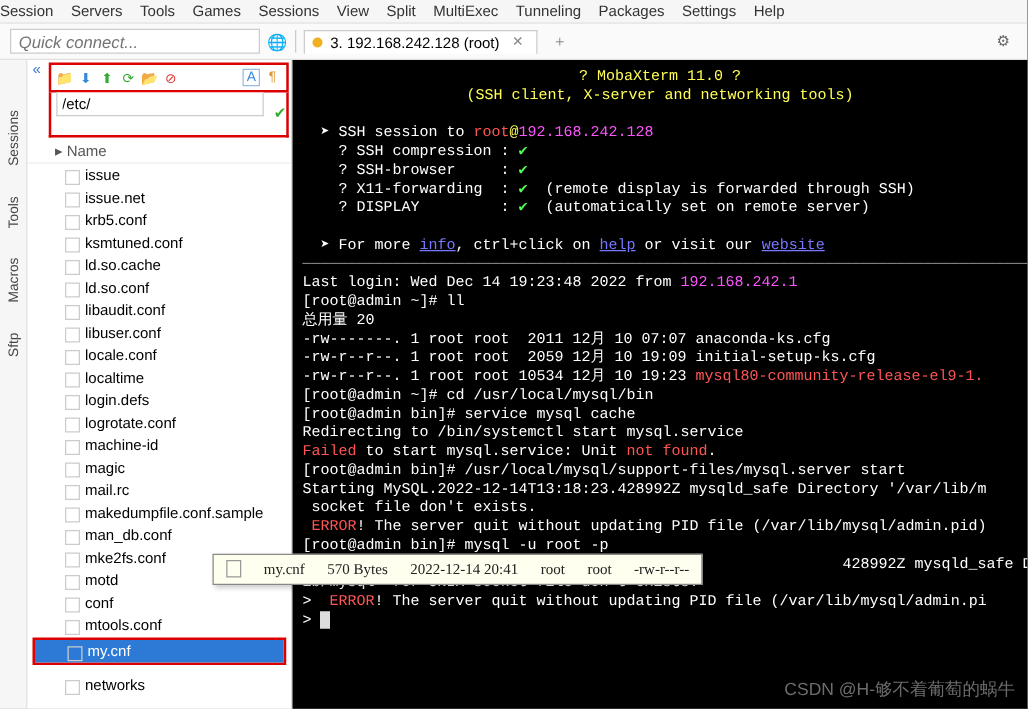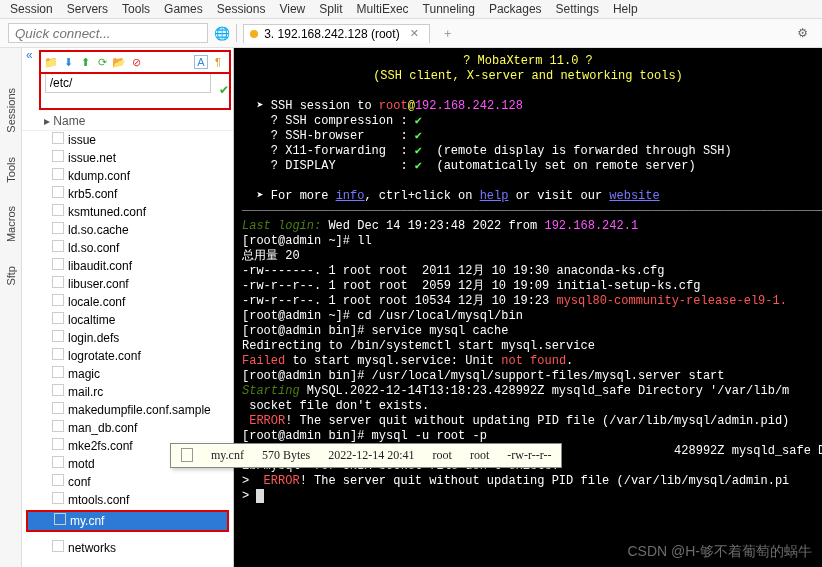--- a/index.html
+++ b/index.html
@@ -1,46 +1,46 @@
 <!DOCTYPE html>
 <html><head>
 <meta charset="utf-8">
 <style>
 * { box-sizing: border-box; margin: 0; padding: 0; }
 body { font-family: "Segoe UI", Tahoma, sans-serif; font-size: 12px; background: #f0f0f0; width: 822px; height: 567px; overflow: hidden; position: relative; }
-.menubar { display: flex; gap: 14px; padding: 2px 10px; background: #f6f6f6; border-bottom: 1px solid #ddd; font-size: 12px; color: #333; }
+.menubar { display: flex; gap: 14px; padding: 2px 0; background: #f6f6f6; border-bottom: 1px solid #ddd; font-size: 12px; color: #333; }
 .menubar span { cursor: default; }
 .conn-row { display: flex; align-items: center; padding: 4px 8px; gap: 6px; background: #fafafa; border-bottom: 1px solid #e0e0e0; }
 .quick-input { flex: 0 0 200px; padding: 3px 6px; border: 1px solid #ccc; font-style: italic; color: #888; height: 20px; }
 .globe-icon { color: #2b7; font-size: 13px; }
 .divider { width: 1px; height: 18px; background: #ccc; }
 .tab { display: flex; align-items: center; gap: 6px; padding: 2px 10px 2px 6px; background: #fff; border: 1px solid #ccc; border-bottom: none; font-size: 12px; }
 .tab .dot { width: 8px; height: 8px; border-radius: 50%; background: #f0b020; }
 .tab .x { color: #888; font-size: 11px; margin-left: 4px; }
 .plus-tab { color: #888; padding: 0 6px; }
 .gear { margin-left: auto; margin-right: 6px; color: #666; }
 .main { display: flex; height: calc(567px - 46px); }
 .sidebar-tabs { width: 22px; background: #f6f6f6; border-right: 1px solid #ddd; display: flex; flex-direction: column; align-items: center; padding-top: 40px; gap: 24px; }
 .sidebar-tabs span { writing-mode: vertical-rl; transform: rotate(180deg); font-size: 11px; color: #444; cursor: default; }
 .sftp-panel { width: 212px; background: #fff; border-right: 1px solid #ccc; display: flex; flex-direction: column; position: relative; }
 .toolbar { display: flex; align-items: center; gap: 3px; padding: 3px 4px; border: 2px solid #d00; margin: 2px; }
 .tb-ic { width: 14px; height: 14px; display: inline-flex; align-items: center; justify-content: center; font-size: 11px; }
 .path-input { margin: 0 4px 4px 4px; padding: 2px 4px; border: 1px solid #ccc; border-top: none; font-size: 12px; }
 .red-box-path { border: 2px solid #d00; border-top: none; margin: -2px 2px 2px 2px; padding-bottom: 2px; }
 .tree { flex: 1; overflow-y: auto; font-size: 12px; }
 .tree-header { padding: 2px 22px; color: #555; border-bottom: 1px solid #eee; }
-.tree-item { display: flex; align-items: flex-start; gap: 4px; padding: 1px 6px 1px 30px; line-height: 16px; cursor: default; }
+.tree-item { display: flex; align-items: flex-end; gap: 4px; padding: 1px 6px 1px 30px; line-height: 16px; cursor: default; }
 .tree-item .fic { width: 12px; height: 12px; font-size: 10px; color: #999; border: 1px solid #ccc; display: inline-flex; align-items: center; justify-content: center; }
 .tree-item.sel { background: #2d7ad6; color: #fff; }
 .red-box-sel { border: 2px solid #d00; margin: 1px 4px; padding: 0; }
 .red-box-sel .tree-item { padding-left: 26px; }
 .terminal { flex: 1; background: #000; color: #ddd; font-family: "Consolas","Courier New",monospace; font-size: 12px; line-height: 15px; padding: 6px 8px; overflow: hidden; white-space: pre; position: relative; }
 .t-green { color: #5f5; }
 .t-yellow { color: #ff5; }
-.t-cyan { color: #4d7c0f; font-style: italic; }
+.t-cyan { color: #ffffff; }
 .t-red { color: #f55; }
 .t-magenta { color: #f5f; }
 .t-blue { color: #77f; text-decoration: underline; }
 .t-white { color: #fff; }
 .tooltip { position: absolute; left: 170px; top: 443px; background: #fffff0; border: 1px solid #888; padding: 4px 10px; font-size: 12px; font-family: "Segoe UI"; color: #222; display: flex; gap: 18px; box-shadow: 2px 2px 4px rgba(0,0,0,0.2); z-index: 10; }
 .tooltip .fic2 { width: 12px; height: 14px; border: 1px solid #999; display: inline-block; }
 .watermark { position: absolute; right: 10px; bottom: 6px; color: rgba(120,120,120,0.9); font-size: 14px; }
 .ok-icon { color: #3a3; font-size: 12px; margin-left: 4px; }
 .arrows { color: #3a7bd5; font-size: 12px; padding: 0 4px; cursor: default; }
 </style>
@@ -111,24 +111,20 @@
         <div class="tree-item">
           <span class="fic"></span>
           <span>issue</span>
         </div>
         <div class="tree-item">
           <span class="fic"></span>
           <span>issue.net</span>
         </div>
         <div class="tree-item">
           <span class="fic"></span>
-          <span>kdump.conf</span>
-        </div>
-        <div class="tree-item">
-          <span class="fic"></span>
           <span>krb5.conf</span>
         </div>
         <div class="tree-item">
           <span class="fic"></span>
           <span>ksmtuned.conf</span>
         </div>
         <div class="tree-item">
           <span class="fic"></span>
           <span>ld.so.cache</span>
         </div>
@@ -152,20 +148,24 @@
           <span class="fic"></span>
           <span>localtime</span>
         </div>
         <div class="tree-item">
           <span class="fic"></span>
           <span>login.defs</span>
         </div>
         <div class="tree-item">
           <span class="fic"></span>
           <span>logrotate.conf</span>
+        </div>
+        <div class="tree-item">
+          <span class="fic"></span>
+          <span>machine-id</span>
         </div>
         <div class="tree-item">
           <span class="fic"></span>
           <span>magic</span>
         </div>
         <div class="tree-item">
           <span class="fic"></span>
           <span>mail.rc</span>
         </div>
         <div class="tree-item">
@@ -210,21 +210,21 @@
 <span class="t-white">    ? SSH compression : </span><span class="t-green">✔</span><span class="t-white"></span>
 <span class="t-white">    ? SSH-browser     : </span><span class="t-green">✔</span><span class="t-white"></span>
 <span class="t-white">    ? X11-forwarding  : </span><span class="t-green">✔</span><span class="t-white">  (remote display is forwarded through SSH)</span>
 <span class="t-white">    ? DISPLAY         : </span><span class="t-green">✔</span><span class="t-white">  (automatically set on remote server)</span>
 
 <span class="t-white">  ➤ For more </span><span class="t-blue">info</span><span class="t-white">, ctrl+click on </span><span class="t-blue">help</span><span class="t-white"> or visit our </span><span class="t-blue">website</span>
 <span style="color:#888">──────────────────────────────────────────────────────────────────────────────────</span>
 <span class="t-cyan">Last login:</span><span class="t-white"> Wed Dec 14 19:23:48 2022 from </span><span class="t-magenta">192.168.242.1</span>
 <span class="t-white">[root@admin ~]# ll</span>
 <span class="t-white">总用量 20</span>
-<span class="t-white">-rw-------. 1 root root  2011 12月 10 19:30 anaconda-ks.cfg</span>
+<span class="t-white">-rw-------. 1 root root  2011 12月 10 07:07 anaconda-ks.cfg</span>
 <span class="t-white">-rw-r--r--. 1 root root  2059 12月 10 19:09 initial-setup-ks.cfg</span>
 <span class="t-white">-rw-r--r--. 1 root root 10534 12月 10 19:23 </span><span class="t-red">mysql80-community-release-el9-1.</span>
 <span class="t-white">[root@admin ~]# cd /usr/local/mysql/bin</span>
 <span class="t-white">[root@admin bin]# service mysql cache</span>
 <span class="t-white">Redirecting to /bin/systemctl start mysql.service</span>
 <span class="t-red">Failed</span><span class="t-white"> to start mysql.service: Unit </span><span class="t-red">not found</span><span class="t-white">.</span>
 <span class="t-white">[root@admin bin]# /usr/local/mysql/support-files/mysql.server start</span>
 <span class="t-cyan">Starting</span><span class="t-white"> MySQL.2022-12-14T13:18:23.428992Z mysqld_safe Directory '/var/lib/m</span>
 <span class="t-white"> socket file don't exists.</span>
 <span class="t-white"> </span><span class="t-red">ERROR</span><span class="t-white">! The server quit without updating PID file (/var/lib/mysql/admin.pid)</span>

